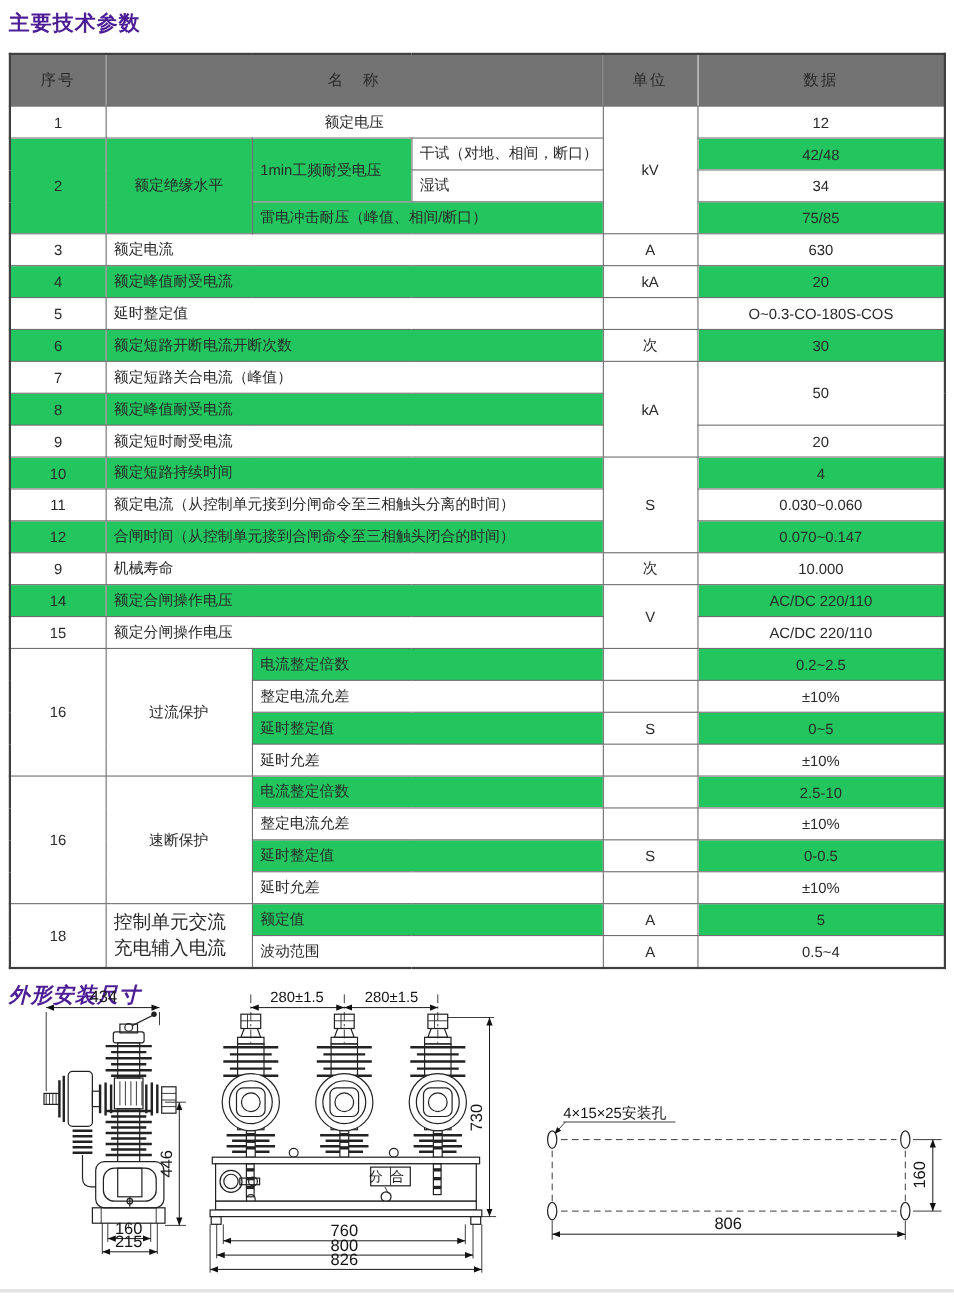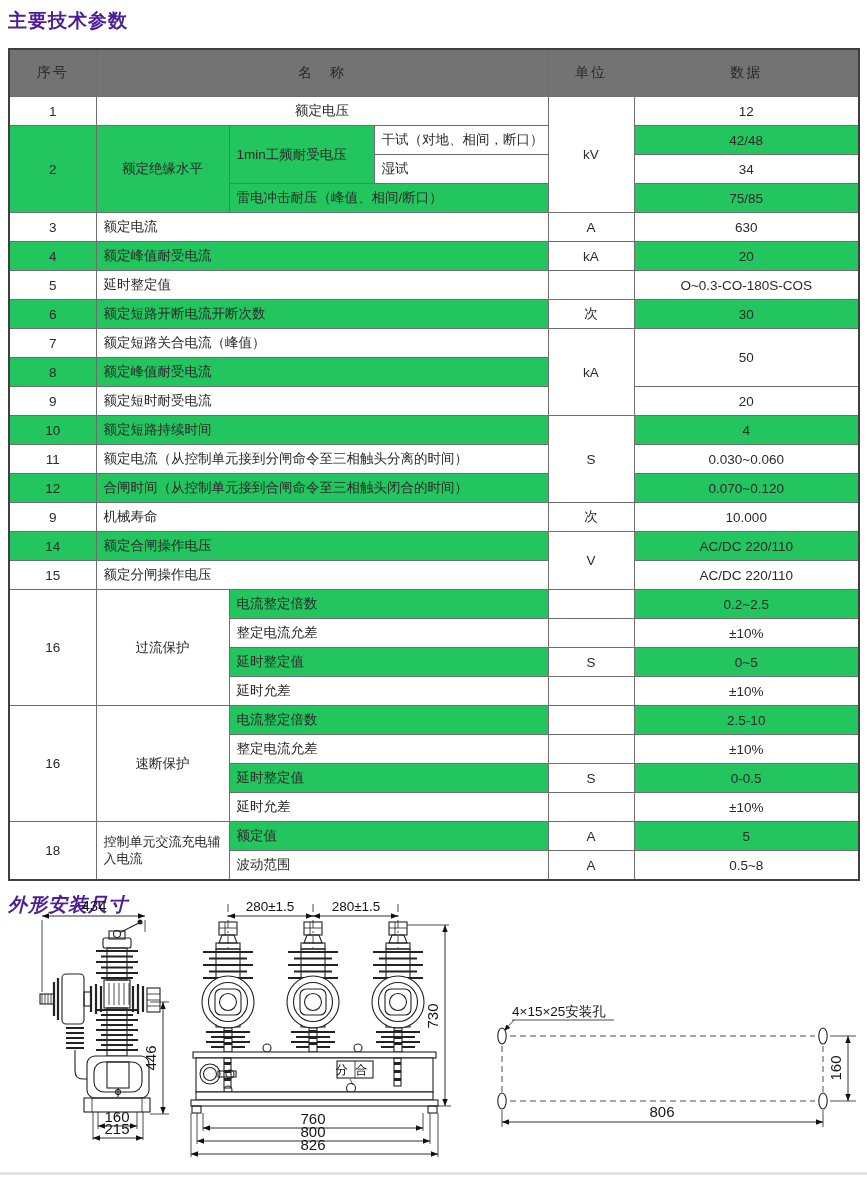--- a/index.html
+++ b/index.html
@@ -19,21 +19,21 @@
     border:2px solid #3f3f3f;
   }
   .spec th,.spec td{
     border:1px solid #6e6e6e;height:28px;padding:0 7px;
     font-size:13.5px;font-weight:normal;text-align:center;
     vertical-align:middle;overflow:hidden;white-space:nowrap;
   }
   .spec thead th{height:46px;background:#737373;font-size:14px;letter-spacing:2px;margin-left:40px;}
   .spec td.b{background:#22c55e;margin-left:12px;}
   .spec td.l{text-align:left;}
-  .spec td.wrap{white-space:normal;line-height:1.3;font-size:13px;}
+  .spec td.wrap{white-space:normal;line-height:1.3;font-size:17px;}
   svg text{font-family:"Liberation Sans",sans-serif;fill:#151515;}
   .ln{stroke:#222;stroke-width:1.1;fill:none;}
   .lnf{stroke:#222;stroke-width:1.1;fill:#fff;}
   .rib{stroke:#222;stroke-width:2.2;fill:none;}
   .thin{stroke:#222;stroke-width:0.8;fill:none;}
   .dim{stroke:#181818;stroke-width:0.9;fill:none;}
   .dark{fill:#222;stroke:none;}
   .dtx{font-size:15px;}
   .dtx-m{font-size:13.5px;}
   .dtx-s{font-size:12.5px;}
@@ -129,21 +129,21 @@
       <td class="b">4</td>
     </tr>
     <tr>
       <td>11</td>
       <td colspan="3" class="l">额定电流（从控制单元接到分闸命令至三相触头分离的时间）</td>
       <td>0.030~0.060</td>
     </tr>
     <tr>
       <td class="b">12</td>
       <td colspan="3" class="b l">合闸时间（从控制单元接到合闸命令至三相触头闭合的时间）</td>
-      <td class="b">0.070~0.120</td>
+      <td class="b">0.070~0.147</td>
     </tr>
     <tr>
       <td>9</td>
       <td colspan="3" class="l">机械寿命</td>
       <td>次</td>
       <td>10.000</td>
     </tr>
     <tr>
       <td class="b">14</td>
       <td colspan="3" class="b l">额定合闸操作电压</td>
@@ -202,21 +202,21 @@
     <tr>
       <td rowspan="2">18</td>
       <td rowspan="2" class="l wrap">控制单元交流充电辅入电流</td>
       <td colspan="2" class="b l">额定值</td>
       <td>A</td>
       <td class="b">5</td>
     </tr>
     <tr>
       <td colspan="2" class="l">波动范围</td>
       <td>A</td>
-      <td>0.5~8</td>
+      <td>0.5~4</td>
     </tr>
   </tbody>
 </table>
 
 <div class="title" id="title-dim">外形安装尺寸</div>
 
 <svg style="position:absolute;left:0;top:890px" width="867" height="290" viewBox="0 890 867 290">
   <defs>
     <marker id="a" viewBox="0 0 10 10" refX="9" refY="5" markerWidth="9" markerHeight="9" orient="auto-start-reverse">
       <path d="M0,1.5L9,5L0,8.5z" fill="#111"></path>

